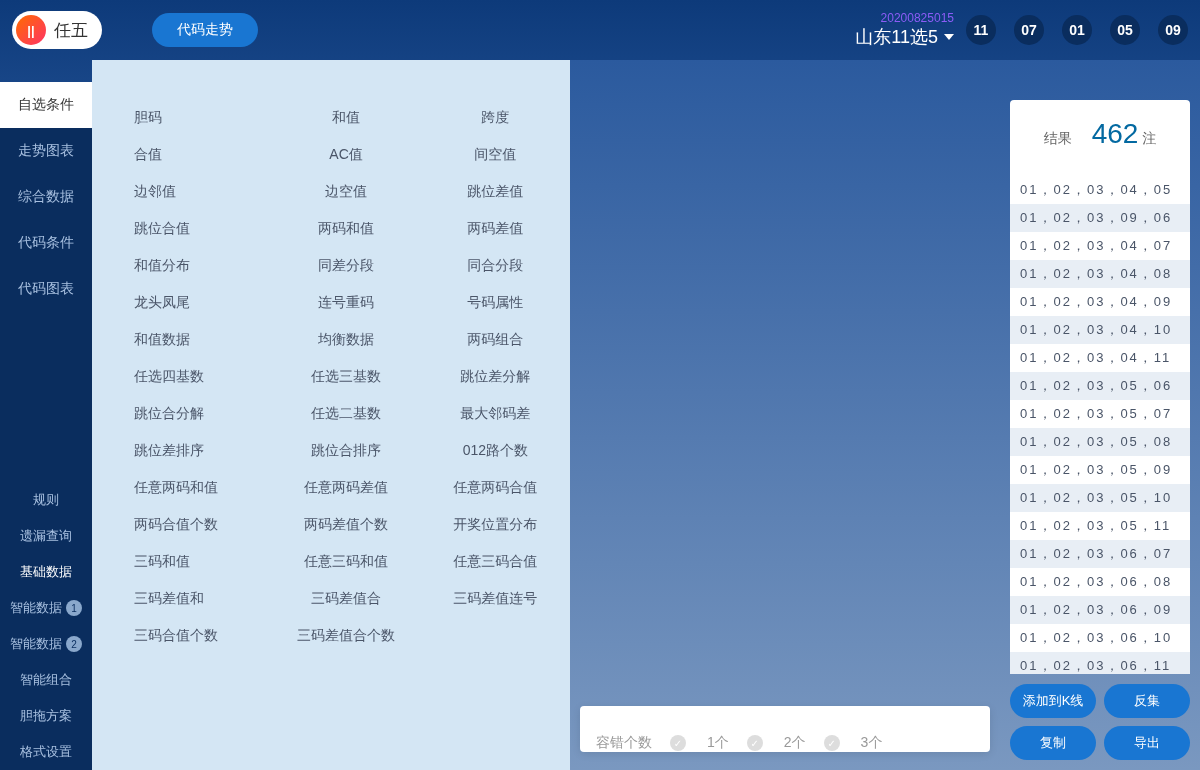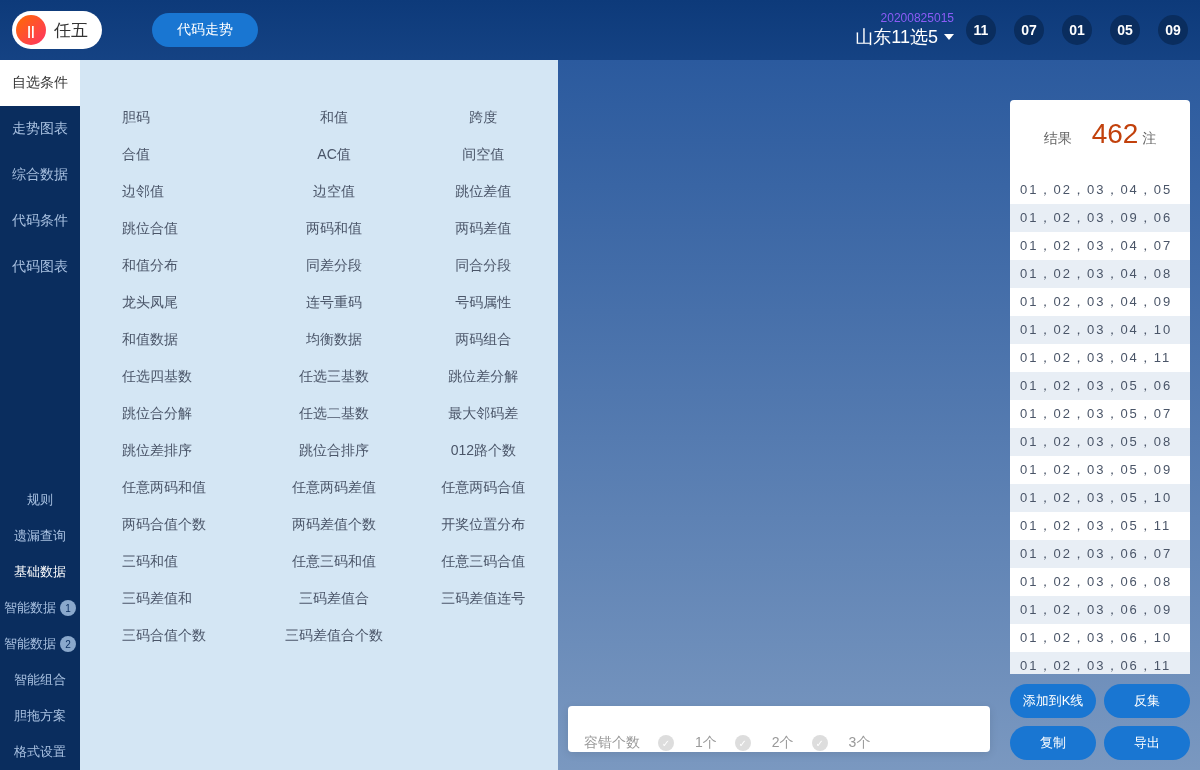--- a/index.html
+++ b/index.html
@@ -17,21 +17,21 @@
     .header-right { margin-left: auto; display: flex; align-items: center; gap: 12px; }
     .period-info { text-align: right; }
     .period-num { color: #8b5cf6; font-size: 12px; }
     .lottery-name { color: #fff; font-size: 18px; display: flex; align-items: center; gap: 6px; }
     .dropdown-arrow { width: 0; height: 0; border-left: 5px solid transparent; border-right: 5px solid transparent; border-top: 6px solid #fff; }
     .num-balls { display: flex; gap: 18px; }
     .ball { width: 30px; height: 30px; border-radius: 50%; background: #0a2d5e; color: #fff; display: flex; align-items: center; justify-content: center; font-size: 14px; font-weight: bold; }
     
     .main { display: flex; height: 710px; }
     
-    .sidebar { width: 80px; background: #0a2d5e; display: flex; flex-direction: column; }
+    .sidebar { width: 92px; background: #0a2d5e; display: flex; flex-direction: column; margin-top: 22px; }
     .sidebar-item { height: 46px; display: flex; align-items: center; justify-content: center; color: #a8c0e0; font-size: 14px; cursor: pointer; }
     .sidebar-item.white-bg { background: #fff; color: #333; }
     .sidebar-spacer { flex: 1; }
     .sidebar-bottom-item { height: 36px; display: flex; align-items: center; justify-content: center; gap: 4px; color: #a8c0e0; font-size: 13px; cursor: pointer; }
     .sidebar-bottom-item.active { color: #fff; }
     .num-badge { width: 16px; height: 16px; border-radius: 50%; background: #8aa8cc; color: #0a2d5e; font-size: 10px; display: inline-flex; align-items: center; justify-content: center; }
     
     .content-grid { width: 478px; background: #d4e6f4; padding: 30px 0 0 30px; }
     .grid-row { display: flex; height: 37px; align-items: flex-end; }
     .grid-cell { width: 150px; font-size: 14px; color: #4a5568; cursor: pointer; display: flex; align-items: center; padding-left: 12px; }
@@ -39,21 +39,21 @@
     
     .middle-area { flex: 1; background: linear-gradient(180deg, #2b5a9e 0%, #7a98c0 100%); position: relative; }
     .tolerance-bar { position: absolute; bottom: 18px; left: 10px; right: 10px; background: #fff; border-radius: 4px; height: 46px; display: flex; align-items: flex-end; padding: 0 16px; gap: 18px; box-shadow: 0 2px 8px rgba(0,0,0,0.1); }
     .tolerance-label { color: #999; font-size: 14px; }
     .tolerance-opt { display: flex; align-items: center; gap: 21px; color: #999; font-size: 14px; cursor: pointer; }
     .check-icon { width: 16px; height: 16px; border-radius: 50%; background: #ddd; display: inline-flex; align-items: center; justify-content: center; }
     .check-icon::after { content: '✓'; font-size: 10px; color: #fff; }
     
     .right-panel { width: 200px; background: linear-gradient(180deg, #2b5a9e 0%, #7a98c0 100%); padding: 40px 10px 10px 10px; display: flex; flex-direction: column; }
     .result-header { background: #fff; border-radius: 4px 4px 0 0; text-align: center; padding: 18px 0; font-size: 14px; color: #666; }
-    .result-count { font-size: 28px; color: #c2410c; font-weight: 300; margin-left: 16px; }
+    .result-count { font-size: 28px; color: #0369a1; font-weight: 300; margin-left: 16px; }
     .result-list { background: #fff; flex: 1; overflow-y: auto; padding: 8px 0; }
     .result-row { padding: 5px 10px; font-size: 13px; color: #4a5568; letter-spacing: 2px; }
     .result-row:nth-child(even) { background: #e8eef5; }
     .action-btns { display: flex; gap: 8px; margin-top: 10px; flex-wrap: wrap; }
     .action-btn { flex: 1; min-width: 80px; background: #1976d2; color: #fff; border: none; border-radius: 18px; padding: 8px 0; font-size: 13px; cursor: pointer; }
     
     .result-list::-webkit-scrollbar { width: 8px; }
     .result-list::-webkit-scrollbar-track { background: #f0f0f0; }
     .result-list::-webkit-scrollbar-thumb { background: #c0c0c0; border-radius: 4px; }
   </style>

